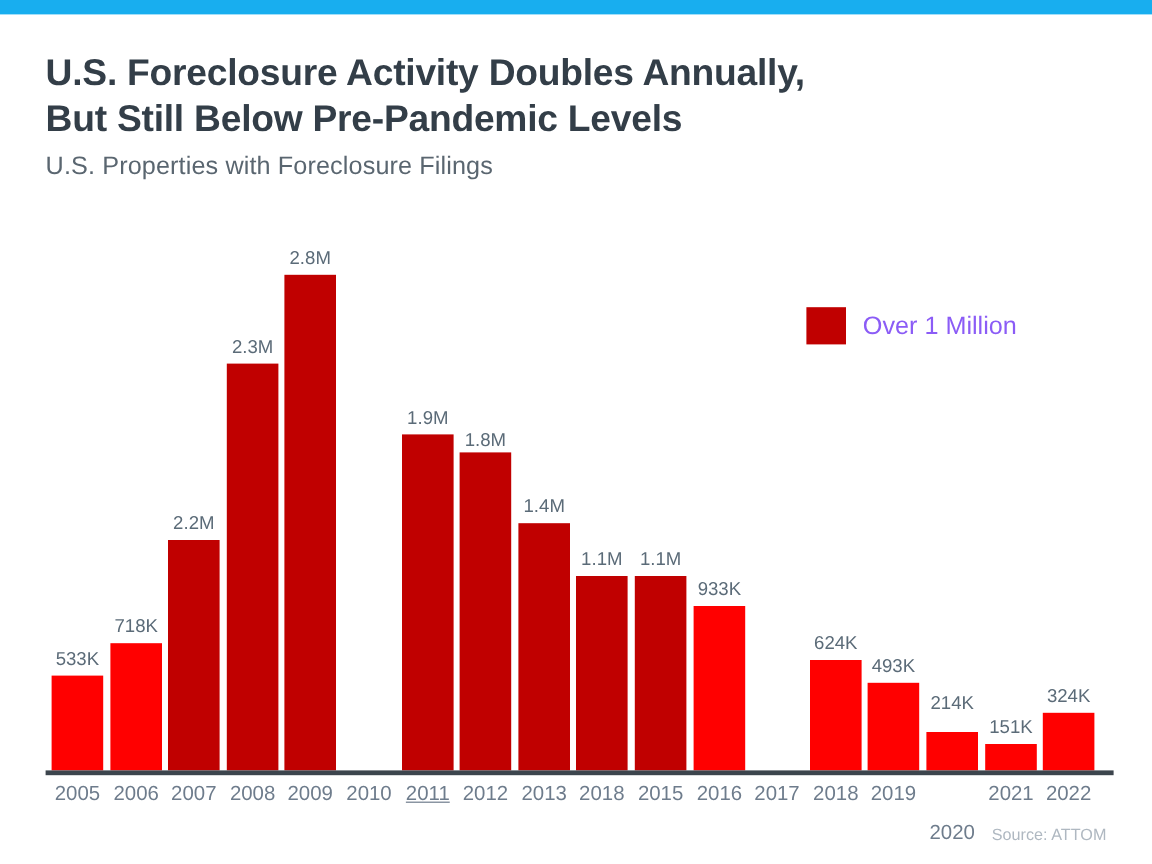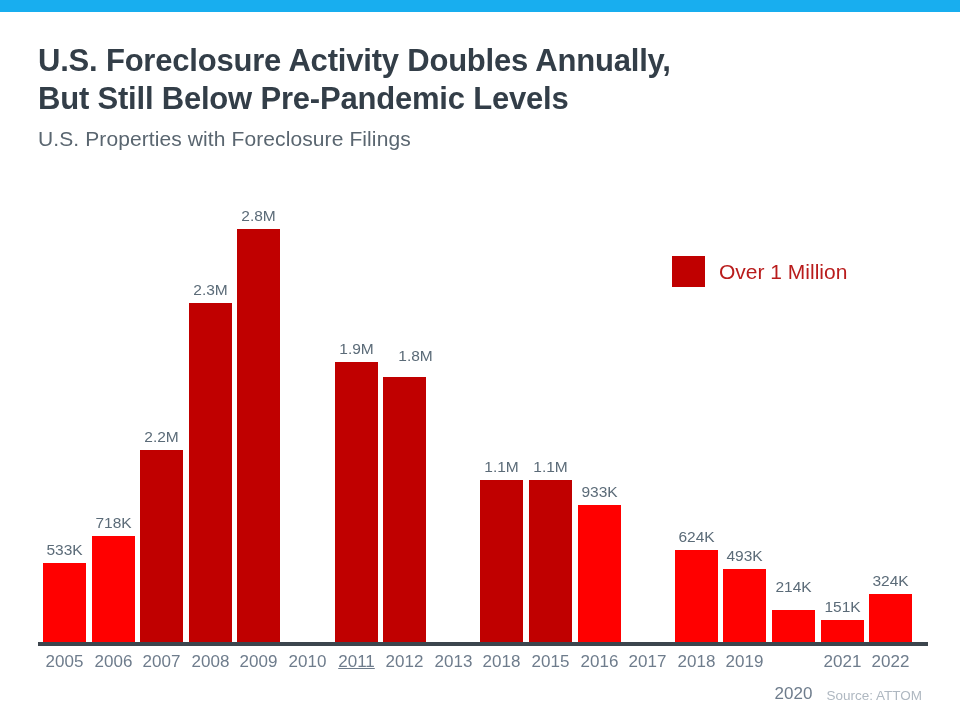--- a/index.html
+++ b/index.html
@@ -129,21 +129,21 @@
   }
   #legend-swatch {
     width: 33px;
     height: 31px;
     background: #C00000;
     flex: 0 0 auto;
   }
   #legend-text {
     margin-left: 14px;
     font-size: 21px;
-    color: #b91c1c;
+    color: #8b5cf6;
     white-space: nowrap;
   }
 
   
   #source {
     position: absolute;
     right: 38px;
     top: 688px;
     font-size: 13.5px;
     color: #AFB8C1;
@@ -190,21 +190,25 @@
         <div class="bar-slot" style="left: 194px;">
           <div class="bar" style="height: 413px; background: rgb(192, 0, 0); width: 43px;"></div>
           <div class="bar-label" style="bottom: 419px;">2.8M</div>
         </div>
         <div class="bar-slot" style="left: 292px;">
           <div class="bar" style="height: 280px; background: rgb(192, 0, 0); width: 43px;"></div>
           <div class="bar-label" style="bottom: 286px;">1.9M</div>
         </div>
         <div class="bar-slot" style="left: 340px;">
           <div class="bar" style="height: 265px; background: rgb(192, 0, 0); width: 43px;"></div>
-          <div class="bar-label" style="bottom: 279px; margin-left: 11px;">1.8M</div>
+          <div class="bar-label" style="bottom: 267px;">1.8M</div>
+        </div>
+        <div class="bar-slot" style="left: 389px;">
+          <div class="bar" style="height: 206px; background: rgb(192, 0, 0); width: 43px;"></div>
+          <div class="bar-label" style="bottom: 212px;">1.4M</div>
         </div>
         <div class="bar-slot" style="left: 437px;">
           <div class="bar" style="height: 162px; background: rgb(192, 0, 0); width: 43px;"></div>
           <div class="bar-label" style="bottom: 168px;">1.1M</div>
         </div>
         <div class="bar-slot" style="left: 486px;">
           <div class="bar" style="height: 162px; background: rgb(192, 0, 0); width: 43px;"></div>
           <div class="bar-label" style="bottom: 168px;">1.1M</div>
         </div>
         <div class="bar-slot" style="left: 535px;">

